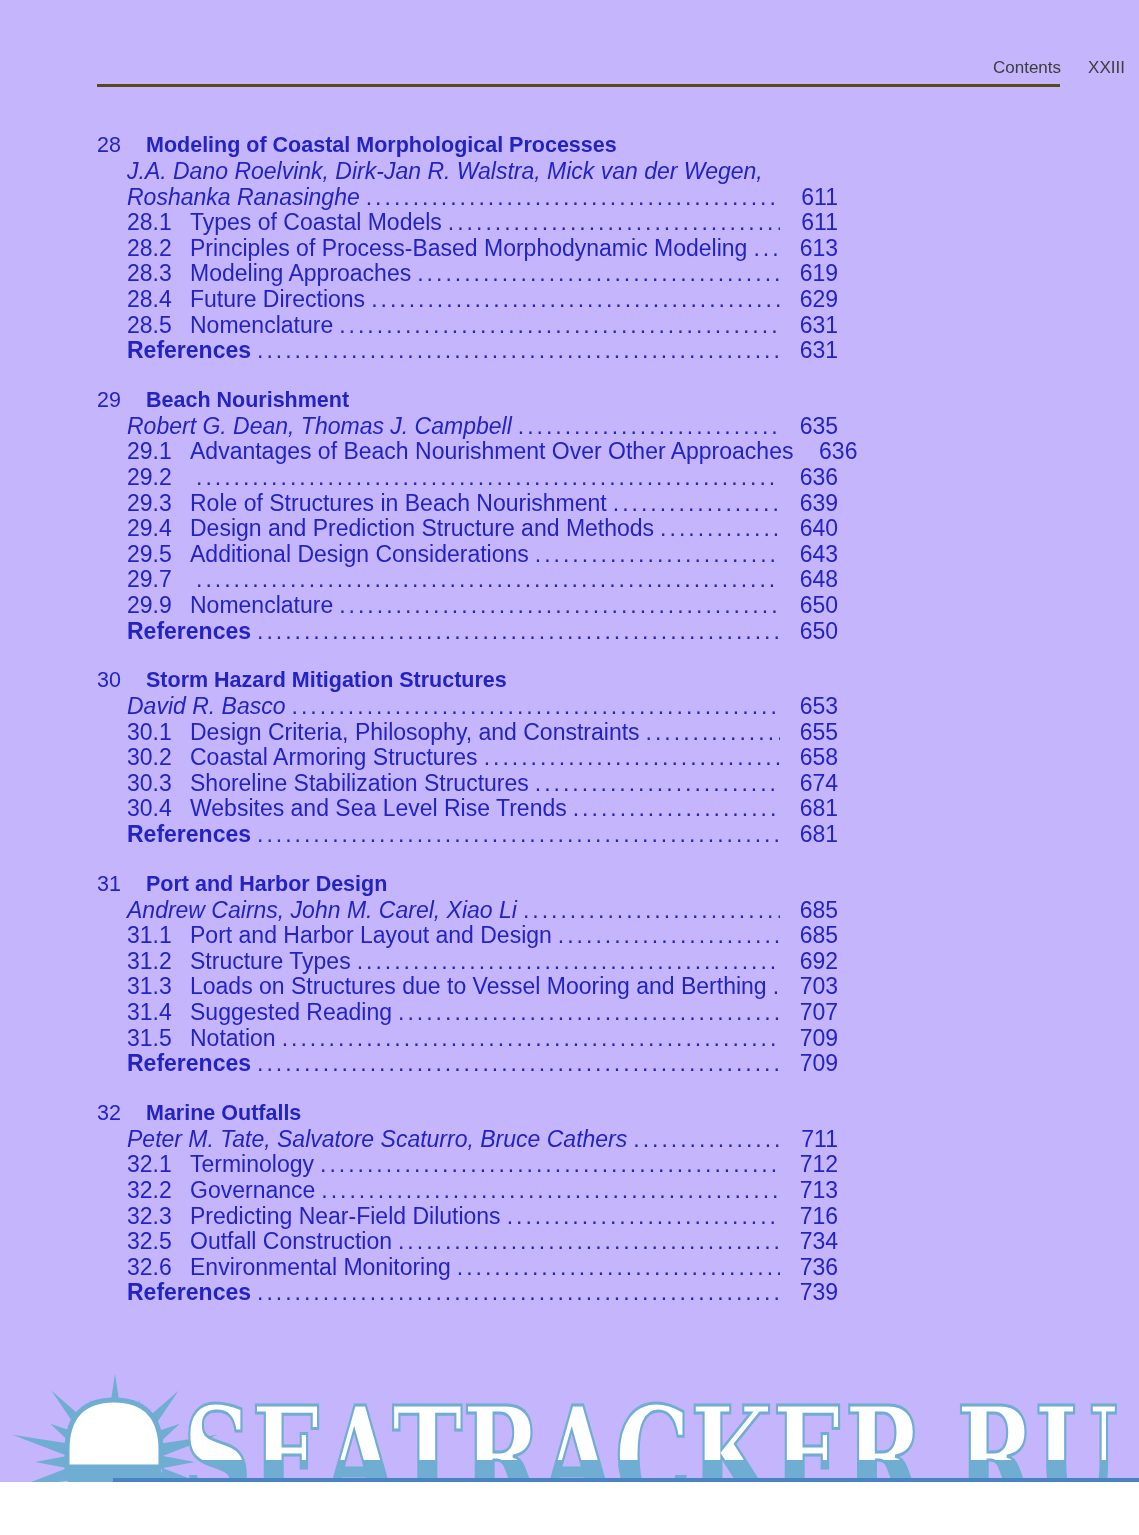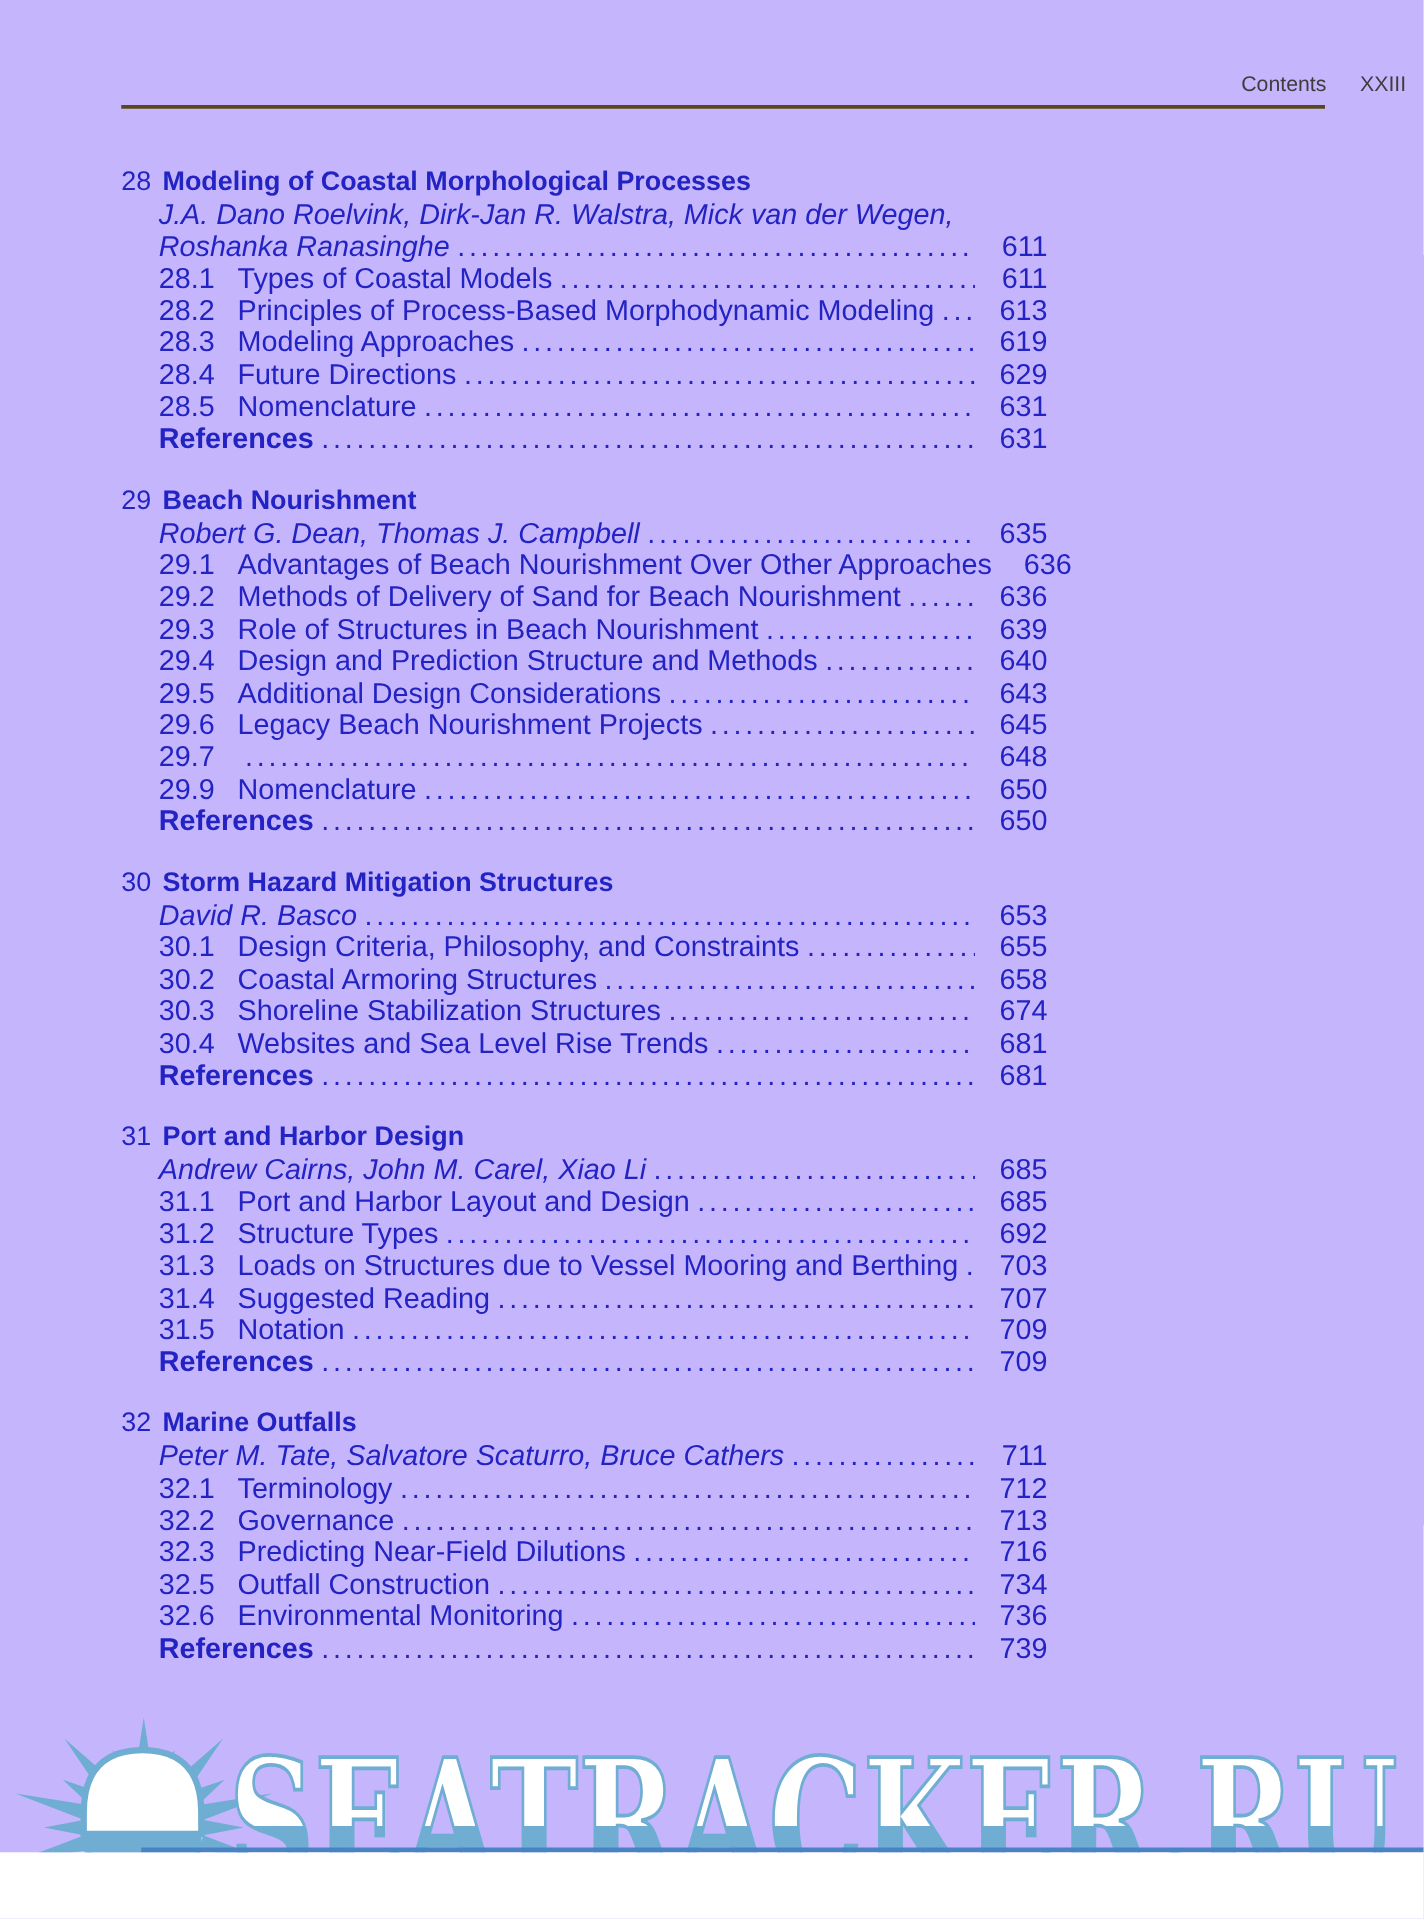--- a/index.html
+++ b/index.html
@@ -9,21 +9,21 @@
   }
   
   .pg-header{
     position:absolute;top:58px;left:993px;display:flex;gap:27px;
     font-size:17px;color:#3d3d3d;
   }
   .rule{position:absolute;top:84px;left:97px;width:963px;height:3px;background:#58491d;}
 
   
   .toc{position:absolute;left:97px;top:132px;width:741px;color:#2323c3;}
-  .ch-head{display:flex;font-size:21.5px;line-height:27px;font-weight:bold;margin:23px 0 0 0;}
+  .ch-head{display:flex;font-size:21.5px;line-height:27px;font-weight:bold;margin:23px 0 0 0;gap:16px;}
   .ch-head.first{margin-top:0;}
   .ch-num{font-weight:normal;width:33px;flex:none;}
   .row{display:flex;align-items:baseline;padding-left:30px;font-size:23px;line-height:25.6px;}
   .num{width:63px;flex:none;}
   .txt{flex:none;white-space:nowrap;}
   .authors{font-style:italic;flex:none;white-space:nowrap;}
   .refs{font-weight:bold;flex:none;}
   .leader{flex:1;overflow:hidden;white-space:nowrap;margin:0 14px 0 6px;letter-spacing:3px;}
   .leader::after{content:"..........................................................................................................................";}
   .pg{flex:none;width:44px;text-align:right;}
@@ -103,47 +103,40 @@
         <span class="pg">635</span>
       </div>
       <div class="row">
         <span class="num">29.1</span>
         <span class="txt">Advantages of Beach Nourishment Over Other Approaches</span>
         <span class="leader"></span>
         <span class="pg">636</span>
       </div>
       <div class="row">
         <span class="num">29.2</span>
-        <span class="txt">Methods of Delivery of Sand for Beach Nourishment</span>
         <span class="leader"></span>
         <span class="pg">636</span>
       </div>
       <div class="row">
         <span class="num">29.3</span>
         <span class="txt">Role of Structures in Beach Nourishment</span>
         <span class="leader"></span>
         <span class="pg">639</span>
       </div>
       <div class="row">
         <span class="num">29.4</span>
         <span class="txt">Design and Prediction Structure and Methods</span>
         <span class="leader"></span>
         <span class="pg">640</span>
       </div>
       <div class="row">
         <span class="num">29.5</span>
         <span class="txt">Additional Design Considerations</span>
         <span class="leader"></span>
         <span class="pg">643</span>
-      </div>
-      <div class="row">
-        <span class="num">29.6</span>
-        <span class="txt">Legacy Beach Nourishment Projects</span>
-        <span class="leader"></span>
-        <span class="pg">645</span>
       </div>
       <div class="row">
         <span class="num">29.7</span>
         <span class="leader"></span>
         <span class="pg">648</span>
       </div>
       <div class="row">
         <span class="num">29.9</span>
         <span class="txt">Nomenclature</span>
         <span class="leader"></span>

